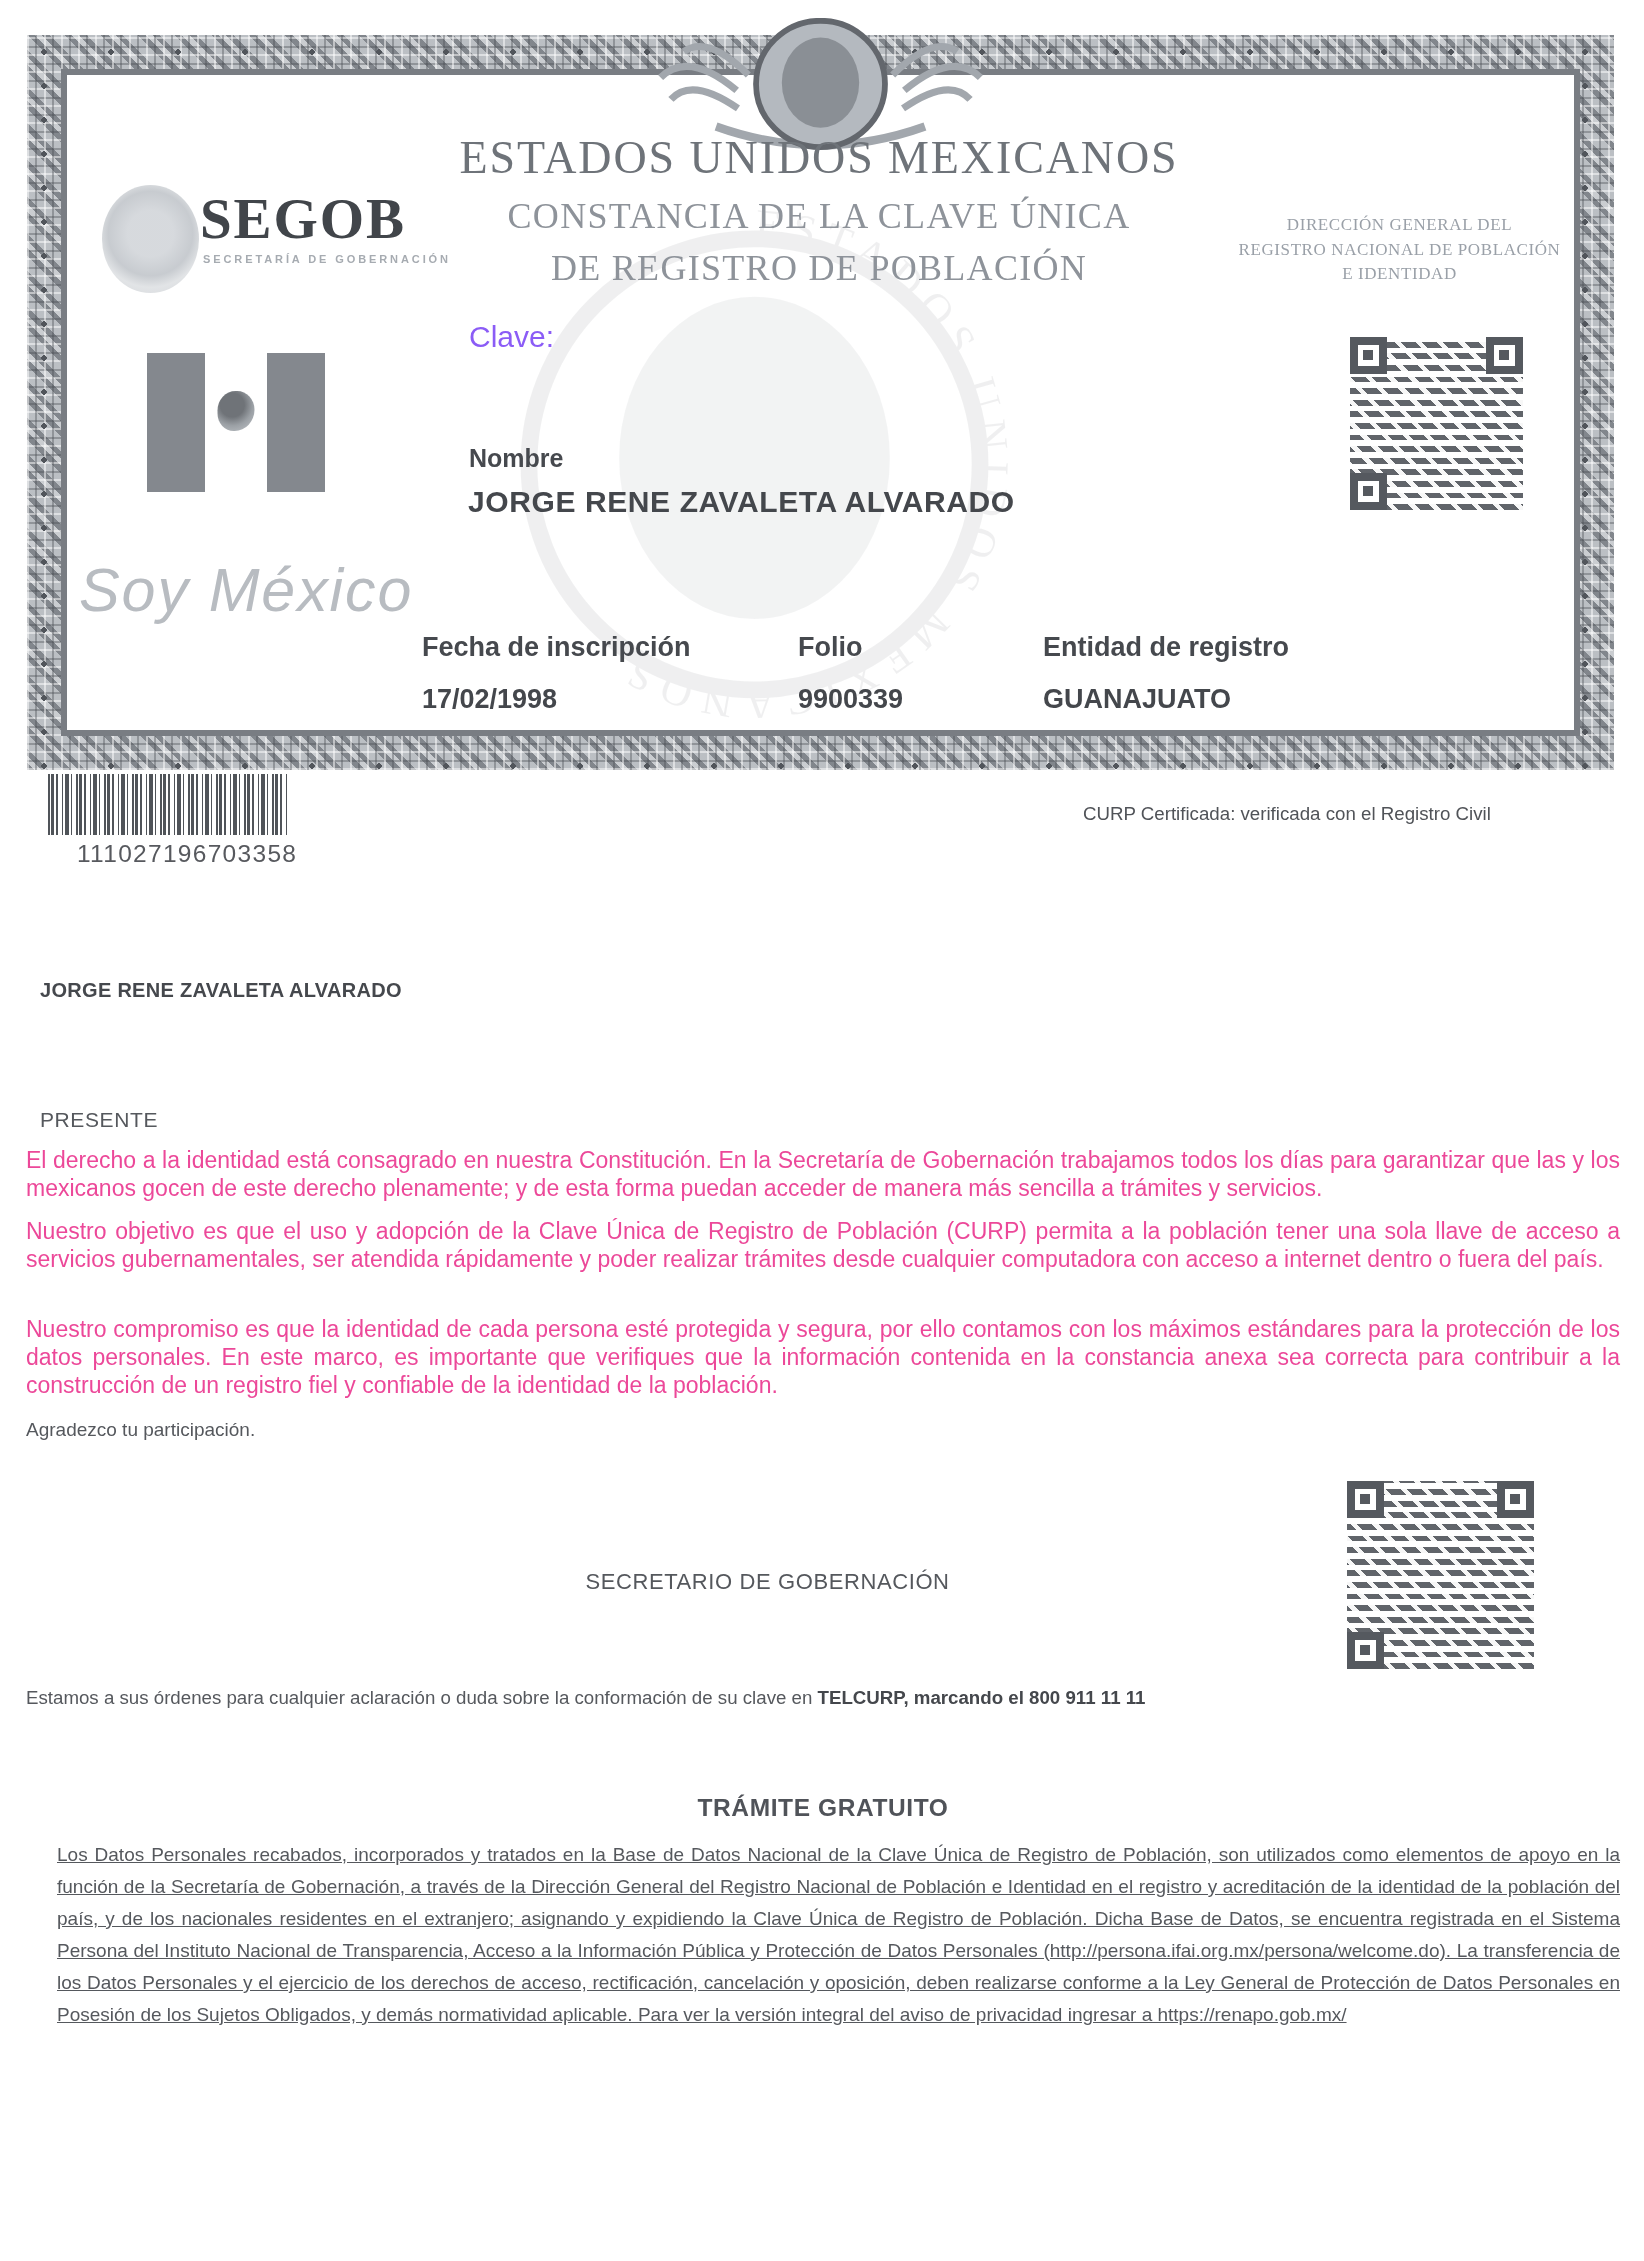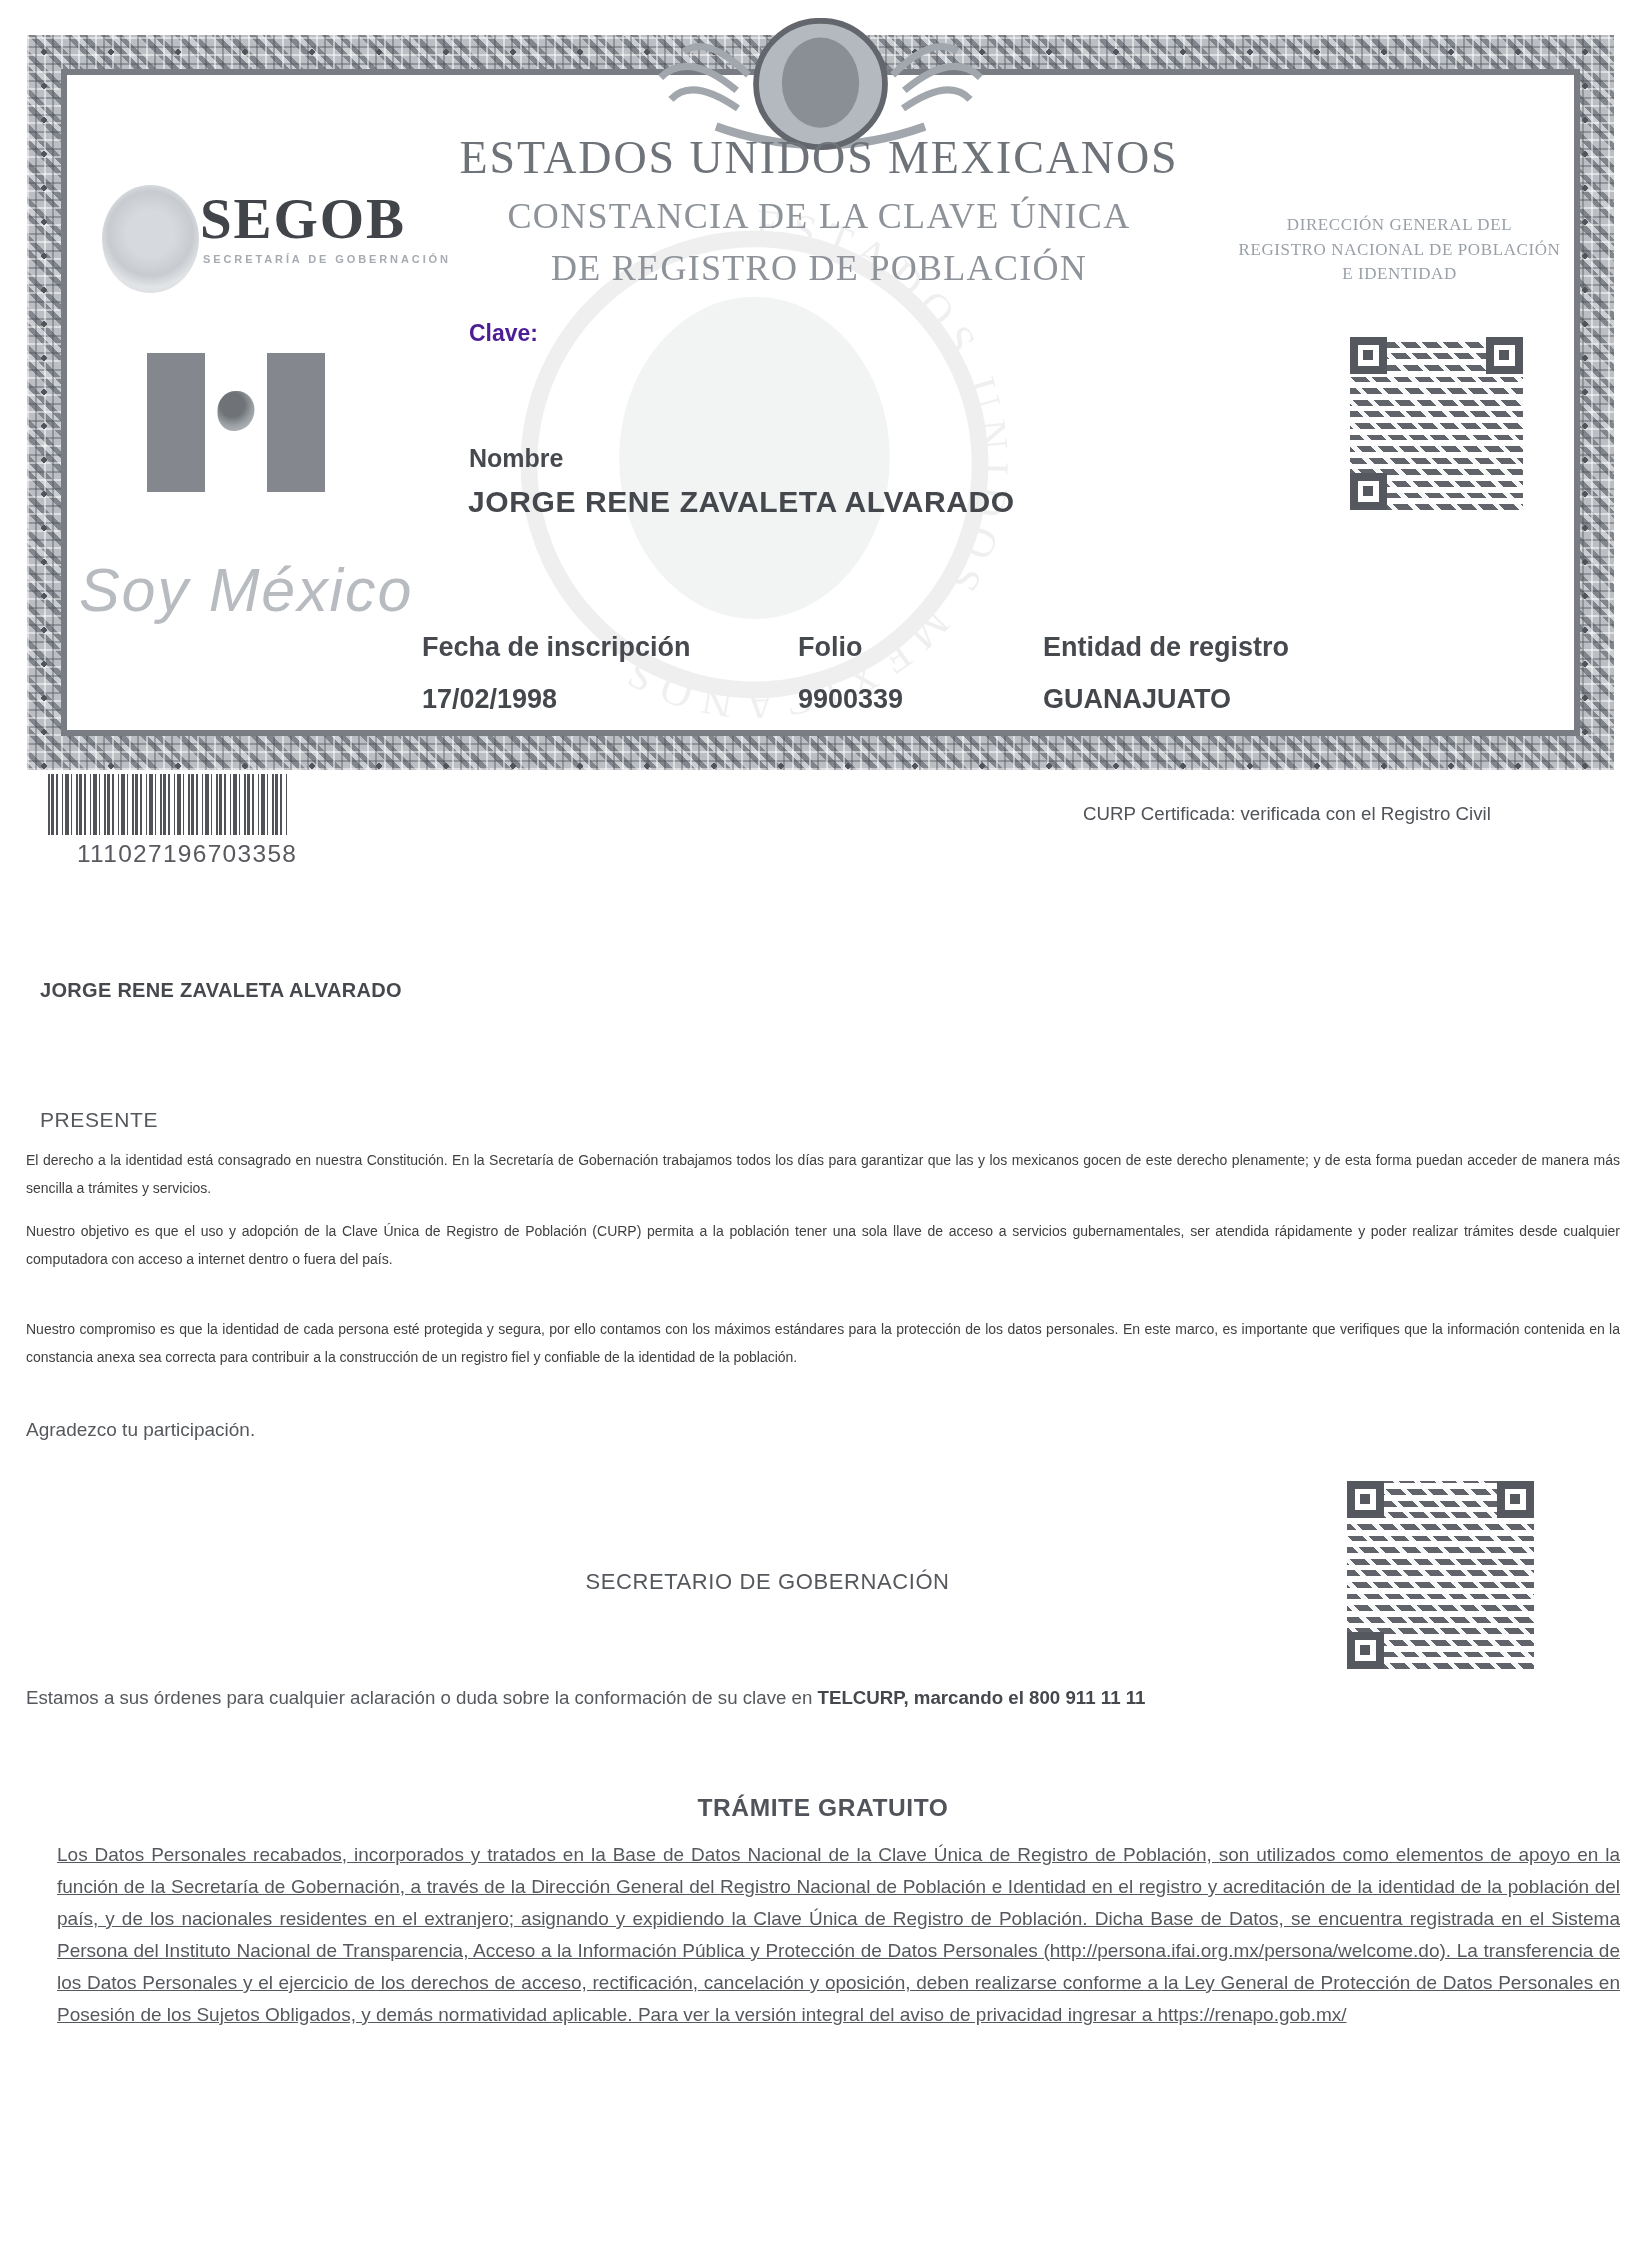--- a/index.html
+++ b/index.html
@@ -51,21 +51,21 @@
   }
   
   .title-block{position:absolute;left:400px;top:135px;width:838px;text-align:center;
     font-family:"Liberation Serif", serif;font-variant:small-caps;}
   .title-1{font-size:46px;color:#6e7379;letter-spacing:1.9px;line-height:1;}
   .title-2{font-size:36px;color:#8e939a;letter-spacing:1.3px;margin-top:17px;line-height:1;}
   .title-3{font-size:36px;color:#8e939a;letter-spacing:1.3px;margin-top:15.5px;line-height:1;}
   .dept{position:absolute;left:1219px;top:205px;width:361px;text-align:center;
     font-family:"Liberation Serif", serif;font-variant:small-caps;
     font-size:17px;color:#9aa0a8;line-height:24.5px;letter-spacing:0.6px;margin-top:8px;}
-  .clave-label{position:absolute;left:469px;top:320px;font-size:23px;font-weight:bold;color:#4c1d95;}
+  .clave-label{position:absolute;left:469px;top:320px;font-size:30px;font-weight:normal;color:#8b5cf6;}
   .clave-value{position:absolute;left:468px;top:356px;font-size:36px;font-weight:bold;color:#44474c;letter-spacing:1.3px;}
   .nombre-label{position:absolute;left:469px;top:444px;font-size:25px;font-weight:bold;color:#46494e;}
   .nombre-value{position:absolute;left:468px;top:485px;font-size:30px;font-weight:bold;color:#44474c;letter-spacing:0.6px;}
   
   .flag{position:absolute;left:147px;top:353px;width:178px;height:139px;display:flex;}
   .flag .bar{width:58px;background:#84888e;}
   .flag .mid{width:62px;background:#ffffff;position:relative;}
   .flag .eagle{
     position:absolute;left:50%;top:42%;width:37px;height:40px;transform:translate(-50%,-50%);
     border-radius:50% 48% 55% 45%;
@@ -100,21 +100,21 @@
       #505459 0 1.9px,#fff 1.9px 3.2px,#505459 3.2px 6.4px,#fff 6.4px 8.4px,
       #505459 8.4px 9.7px,#fff 9.7px 14px,#505459 14px 15.5px,#fff 15.5px 17px,
       #505459 17px 20.6px,#fff 20.6px 23px,#505459 23px 24.5px,#fff 24.5px 28px);
   }
   .barcode-num{position:absolute;left:77px;top:840px;font-size:24.5px;color:#57595e;letter-spacing:1.3px;}
   .cert-note{position:absolute;left:1083px;top:803px;font-size:18.7px;color:#505358;}
   
   .recipient{position:absolute;left:40px;top:979px;font-size:20px;font-weight:bold;color:#45484d;letter-spacing:0.3px;}
   .presente{position:absolute;left:40px;top:1108px;font-size:21px;color:#55585d;letter-spacing:0.6px;}
   .dateline{position:absolute;left:903px;top:1104px;width:717px;text-align:right;font-size:18.7px;color:#55585d;}
-  .para{position:absolute;left:26px;width:1594px;font-size:14px;line-height:28px;color:#404040;text-align:justify;}
+  .para{position:absolute;left:26px;width:1594px;font-size:23px;line-height:28px;color:#ec4899;text-align:justify;}
   .p1{top:1146px;} .p2{top:1217px;} .p3{top:1315px;}
   .closing{position:absolute;left:26px;top:1419px;font-size:19px;color:#55585d;}
   .signatory{position:absolute;left:258px;top:1491px;width:1019px;text-align:center;
     font-size:23px;font-weight:bold;color:#45484d;letter-spacing:0.3px;}
   .sig-title{position:absolute;left:258px;top:1569px;width:1019px;text-align:center;
     font-size:22px;color:#55585d;letter-spacing:0.6px;}
   .contact{position:absolute;left:26px;top:1687px;width:1594px;font-size:18.7px;color:#55585d;}
   .contact b{color:#44474c;}
   .validity{position:absolute;left:26px;top:1760px;width:1594px;font-size:18.7px;font-weight:bold;color:#44474c;}
   .gratuito{position:absolute;left:26px;top:1794px;width:1594px;text-align:center;

